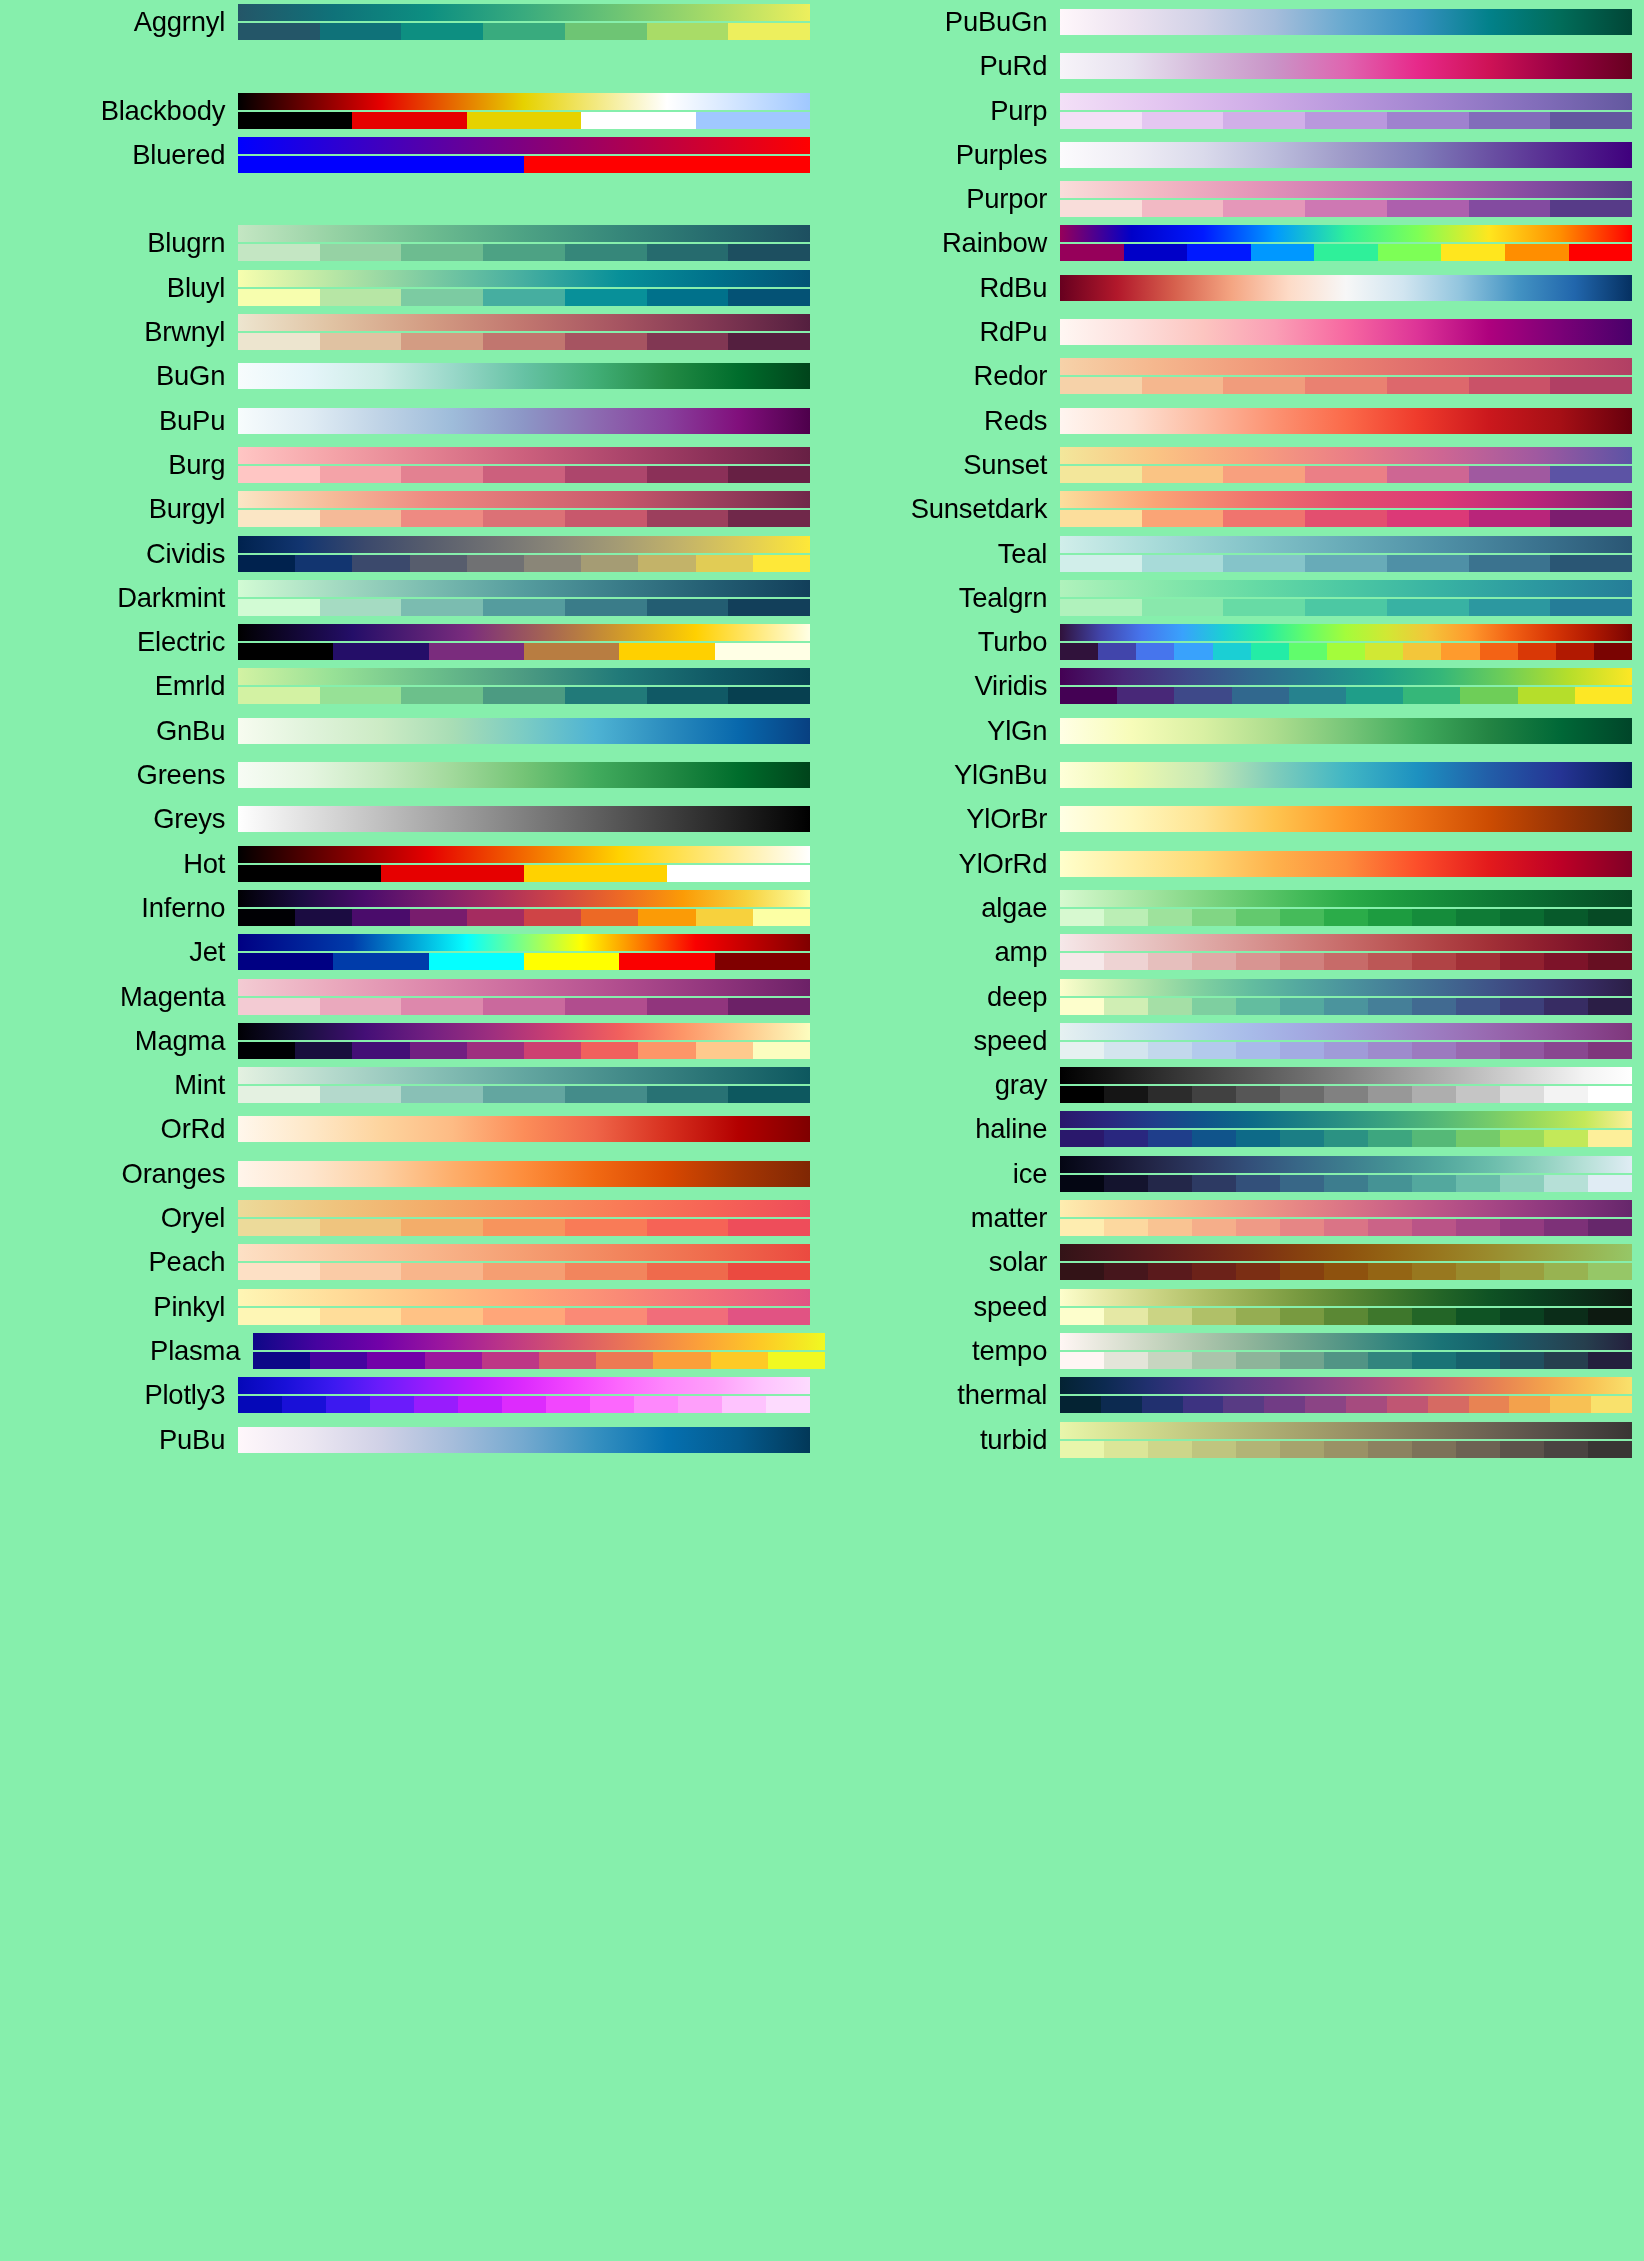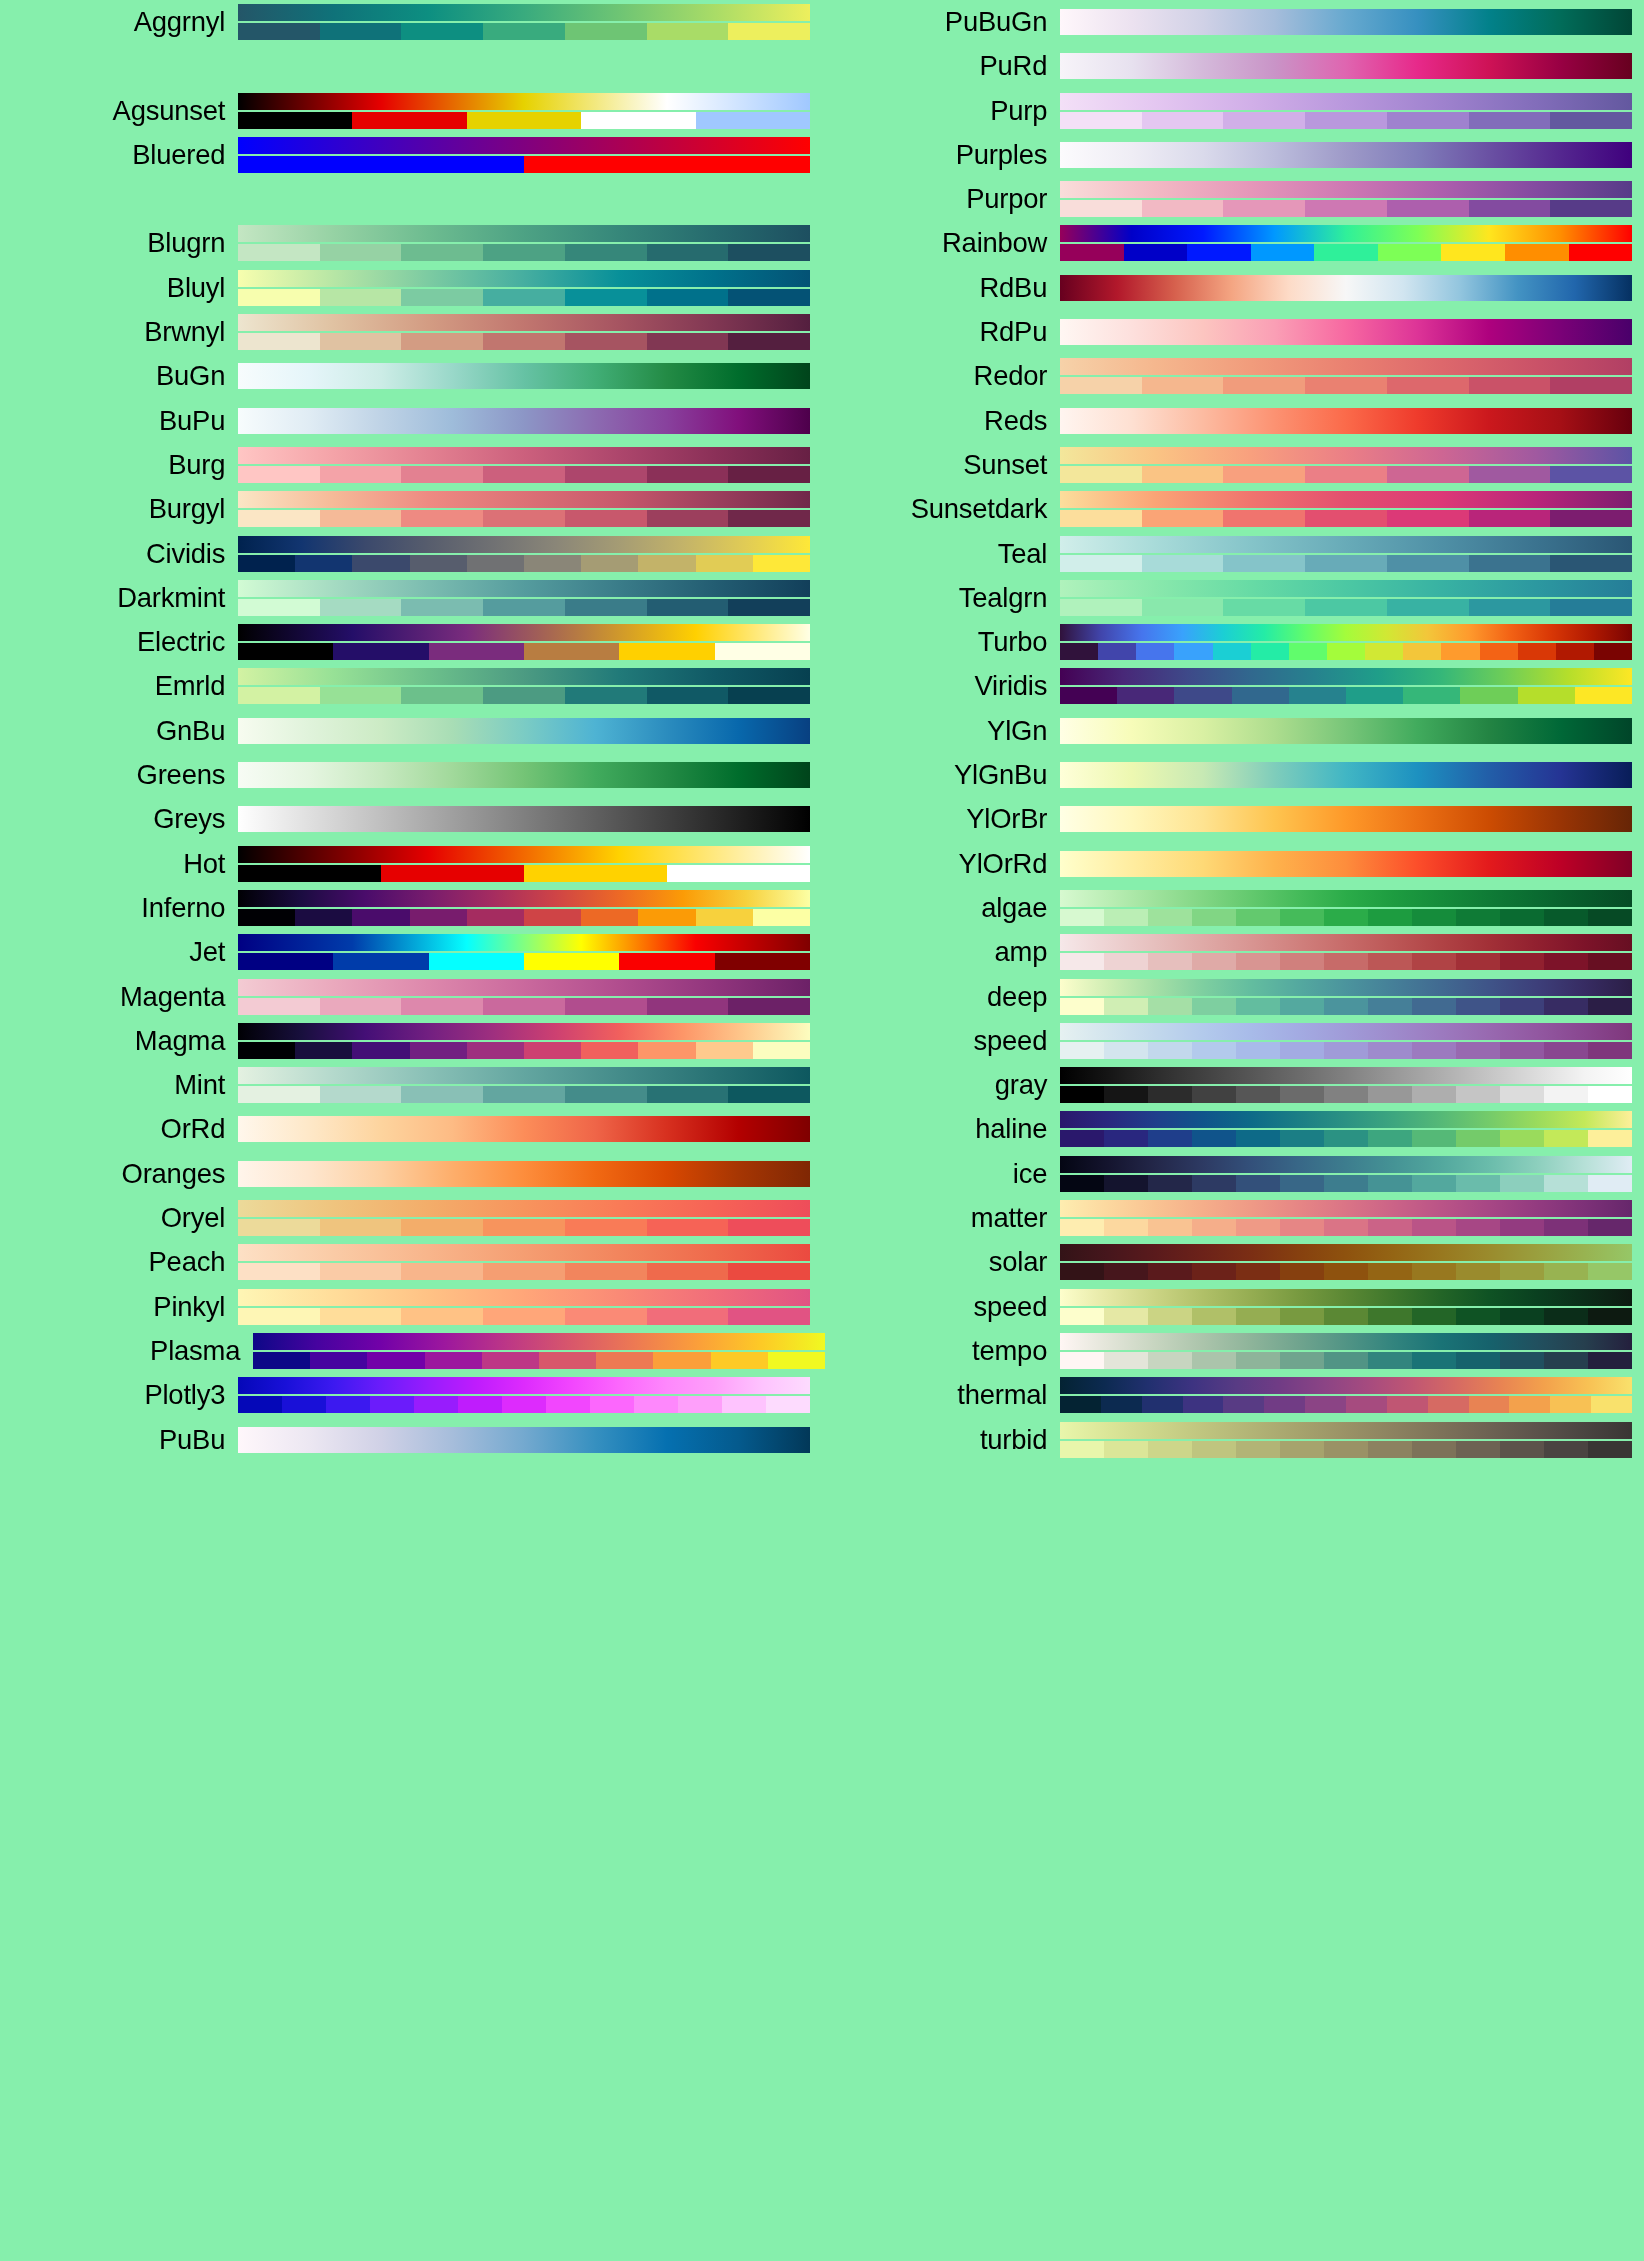--- a/index.html
+++ b/index.html
@@ -97,21 +97,21 @@
             <div class="swatch" style="background: rgb(15, 114, 121);"></div>
             <div class="swatch" style="background: rgb(13, 143, 129);"></div>
             <div class="swatch" style="background: rgb(57, 171, 126);"></div>
             <div class="swatch" style="background: rgb(110, 197, 116);"></div>
             <div class="swatch" style="background: rgb(169, 220, 103);"></div>
             <div class="swatch" style="background: rgb(237, 239, 93);"></div>
           </div>
         </div>
       </div>
       <div class="scale-row" style="top: 89px;">
-        <div class="scale-label">Agsunset</div>
+        <div class="scale-label">Blackbody</div>
         <div class="bars">
           <div class="bar continuous" style="background: linear-gradient(to right, rgb(0, 0, 0) 0%, rgb(230, 0, 0) 25%, rgb(230, 210, 0) 50%, rgb(255, 255, 255) 75%, rgb(160, 200, 255) 100%);"></div>
           <div class="bar discrete">
             <div class="swatch" style="background: rgb(0, 0, 0);"></div>
             <div class="swatch" style="background: rgb(230, 0, 0);"></div>
             <div class="swatch" style="background: rgb(230, 210, 0);"></div>
             <div class="swatch" style="background: rgb(255, 255, 255);"></div>
             <div class="swatch" style="background: rgb(160, 200, 255);"></div>
           </div>
         </div>

